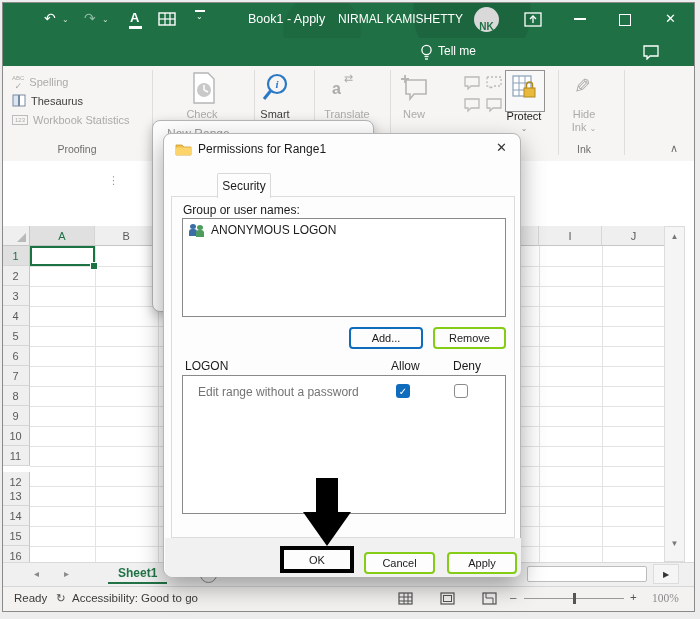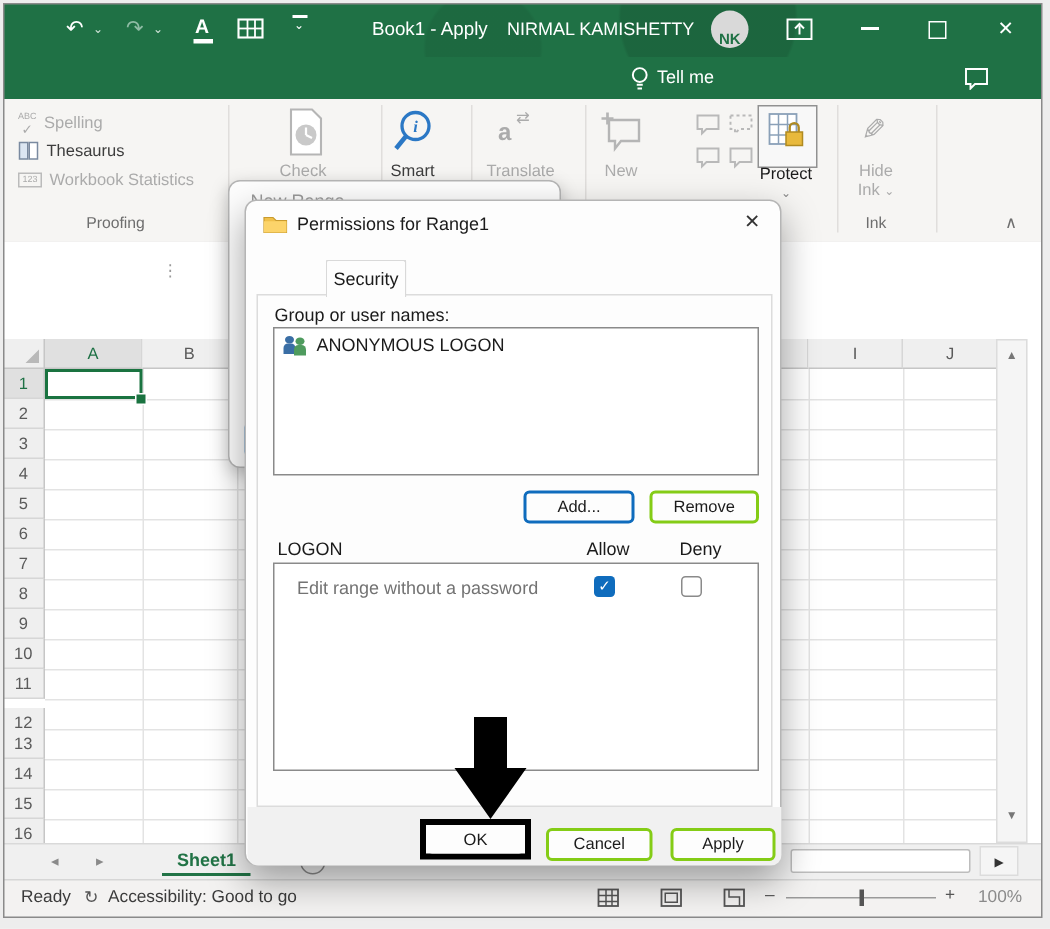--- a/index.html
+++ b/index.html
@@ -304,21 +304,21 @@
       <rect x="3.5" y="3.5" width="8" height="6" fill="none" stroke="#555"></rect>
     </svg>
     <svg class="ab" style="left:480px;top:5px;" width="15" height="13">
       <rect x="1" y="1" width="13" height="11" fill="none" stroke="#555" stroke-width="1.2"></rect>
       <path d="M4 1 v5 h7 v6" fill="none" stroke="#555"></path>
     </svg>
     <span class="ab" style="left:508px;top:4px;color:#555;">–</span>
     <span class="ab" style="left:522px;top:11px;width:100px;height:1px;background:#9a9a9a;"></span>
     <span class="ab" style="left:571px;top:6px;width:3px;height:11px;background:#555;"></span>
     <span class="ab" style="left:628px;top:4px;color:#555;">+</span>
-    <span class="ab" style="left:650px;top:5px;color:#8a8a8a;">100%</span>
+    <span class="ab" style="left:650px;top:5px;color:#8a8a8a;font-family:Liberation Serif, serif;">100%</span>
   </div>
 
   <div class="ab winborder"></div>
 
   <div class="ab dialog" style="left:152px;top:120px;width:222px;height:192px;z-index:20;box-shadow:0 4px 12px rgba(0,0,0,.25);">
     <span class="ab dlg-title" style="left:14px;top:6px;color:#9a9a9a;">New Range</span>
     <span class="ab lbl11 mnemonic" style="left:13px;top:37px;">Title:</span>
     <div class="ab inputbox" style="left:12px;top:50px;width:150px;height:22px;">
       <span>Range1</span>
     </div>

